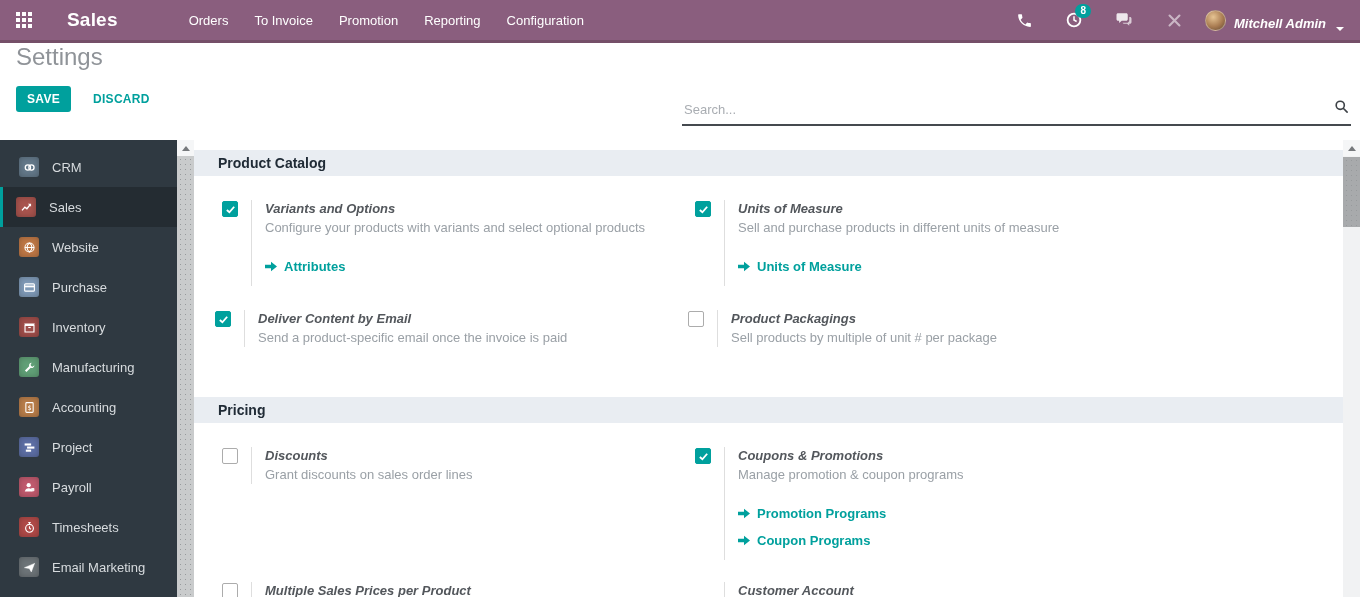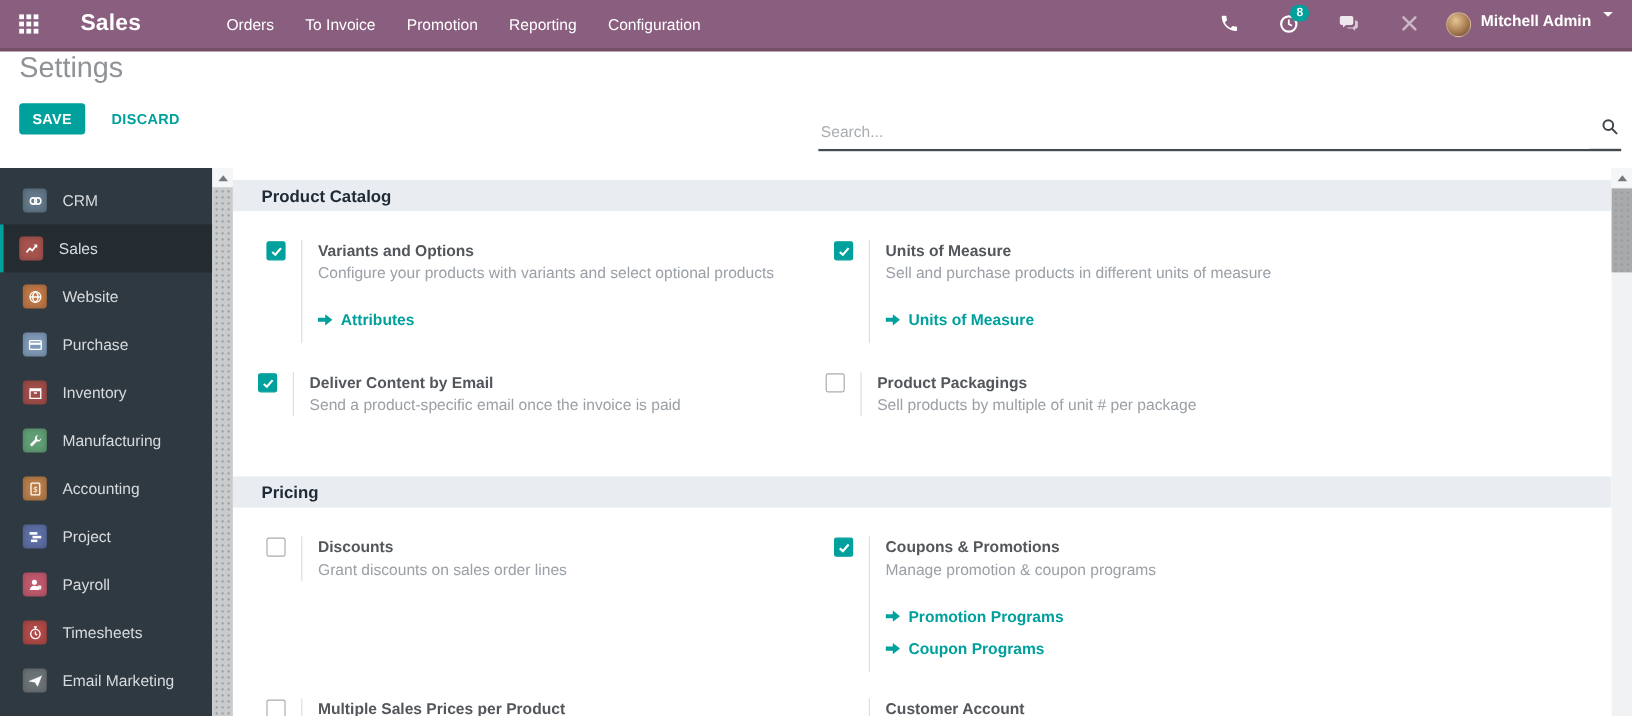--- a/index.html
+++ b/index.html
@@ -16,21 +16,21 @@
   .topmenu { display:flex; align-items:center; gap:4px; }
   .topmenu .mi { font-size:13px; padding:6px 11px; cursor:pointer; white-space:nowrap; }
   .top-right { margin-left:auto; display:flex; align-items:center; gap:12px; }
   .tb-ic { width:38px; text-align:center; position:relative; cursor:pointer; }
   .tb-ic svg { vertical-align:middle; }
   .badge { position:absolute; top:-7px; right:2px; background:#00a09d; color:#fff;
     font-size:10px; font-weight:700; border-radius:8px; padding:1px 5px; line-height:12px; }
   .avatar { width:21px; height:21px; border-radius:50%;
     background:radial-gradient(circle at 38% 32%, #e6c493 0%, #a97c52 55%, #5f4630 100%);
     border:1px solid rgba(255,255,255,.35); }
-  .user { display:flex; align-items:flex-start; gap:8px; cursor:pointer; }
+  .user { display:flex; align-items:flex-end; gap:8px; cursor:pointer;font-style:italic; }
   .user-name { font-size:13px; font-weight:700; }
   .caret { width:0; height:0; border-left:4px solid transparent; border-right:4px solid transparent;
     border-top:4px solid #fff; margin-left:2px; }
 
   
   .control-panel { height:97px; background:#fff; position:relative; padding:0 16px; }
   .page-title { font-size:24px; color:#8f9398; font-weight:400; }
   .cp-buttons { margin-top:15px; display:flex; align-items:center; gap:22px; }
   .btn-save { background:#00a09d; color:#fff; border:none; font-size:12px; font-weight:700;
     padding:6px 11px; border-radius:3px; letter-spacing:.3px; cursor:pointer;
@@ -77,21 +77,21 @@
   .srow { display:flex; padding-left:28px; }
   .srow-pad { padding-top:24px; }
   .scol-l { width:473px; flex:none; }
   .scol-r { flex:1; }
   .setting { display:flex; align-items:stretch; }
   .cb { width:16px; height:16px; flex:none; margin-top:1px; border-radius:2px; background:#fff;
     border:1px solid #acacac; display:flex; align-items:center; justify-content:center; cursor:pointer; }
   .cb.checked { background:#00a09d; border-color:#00a09d; }
   .cb.hidden-cb { visibility:hidden; }
   .vdiv { width:1px; background:#dedede; margin:0 13px; flex:none; }
-  .s-title { font-size:13px; font-weight:700; color:#53575c; line-height:17px; }
+  .s-title { font-size:13px; font-weight:700; color:#53575c; line-height:17px;font-style:italic; }
   .s-desc { font-size:13px; color:#9aa0a6; line-height:18px; margin-top:2px; }
   .s-links { margin-top:22px; }
   .s-link { display:flex; align-items:center; gap:7px; color:#00a09d; font-size:13px;
     font-weight:700; text-decoration:none; margin-bottom:12px; cursor:pointer; }
   .mb-row1 { margin-bottom:24px; }
   .mb-row2 { margin-bottom:50px;padding-left:21px; }
   .mb-row3 { margin-bottom:22px; }
 </style>
 </head>
 <body>

